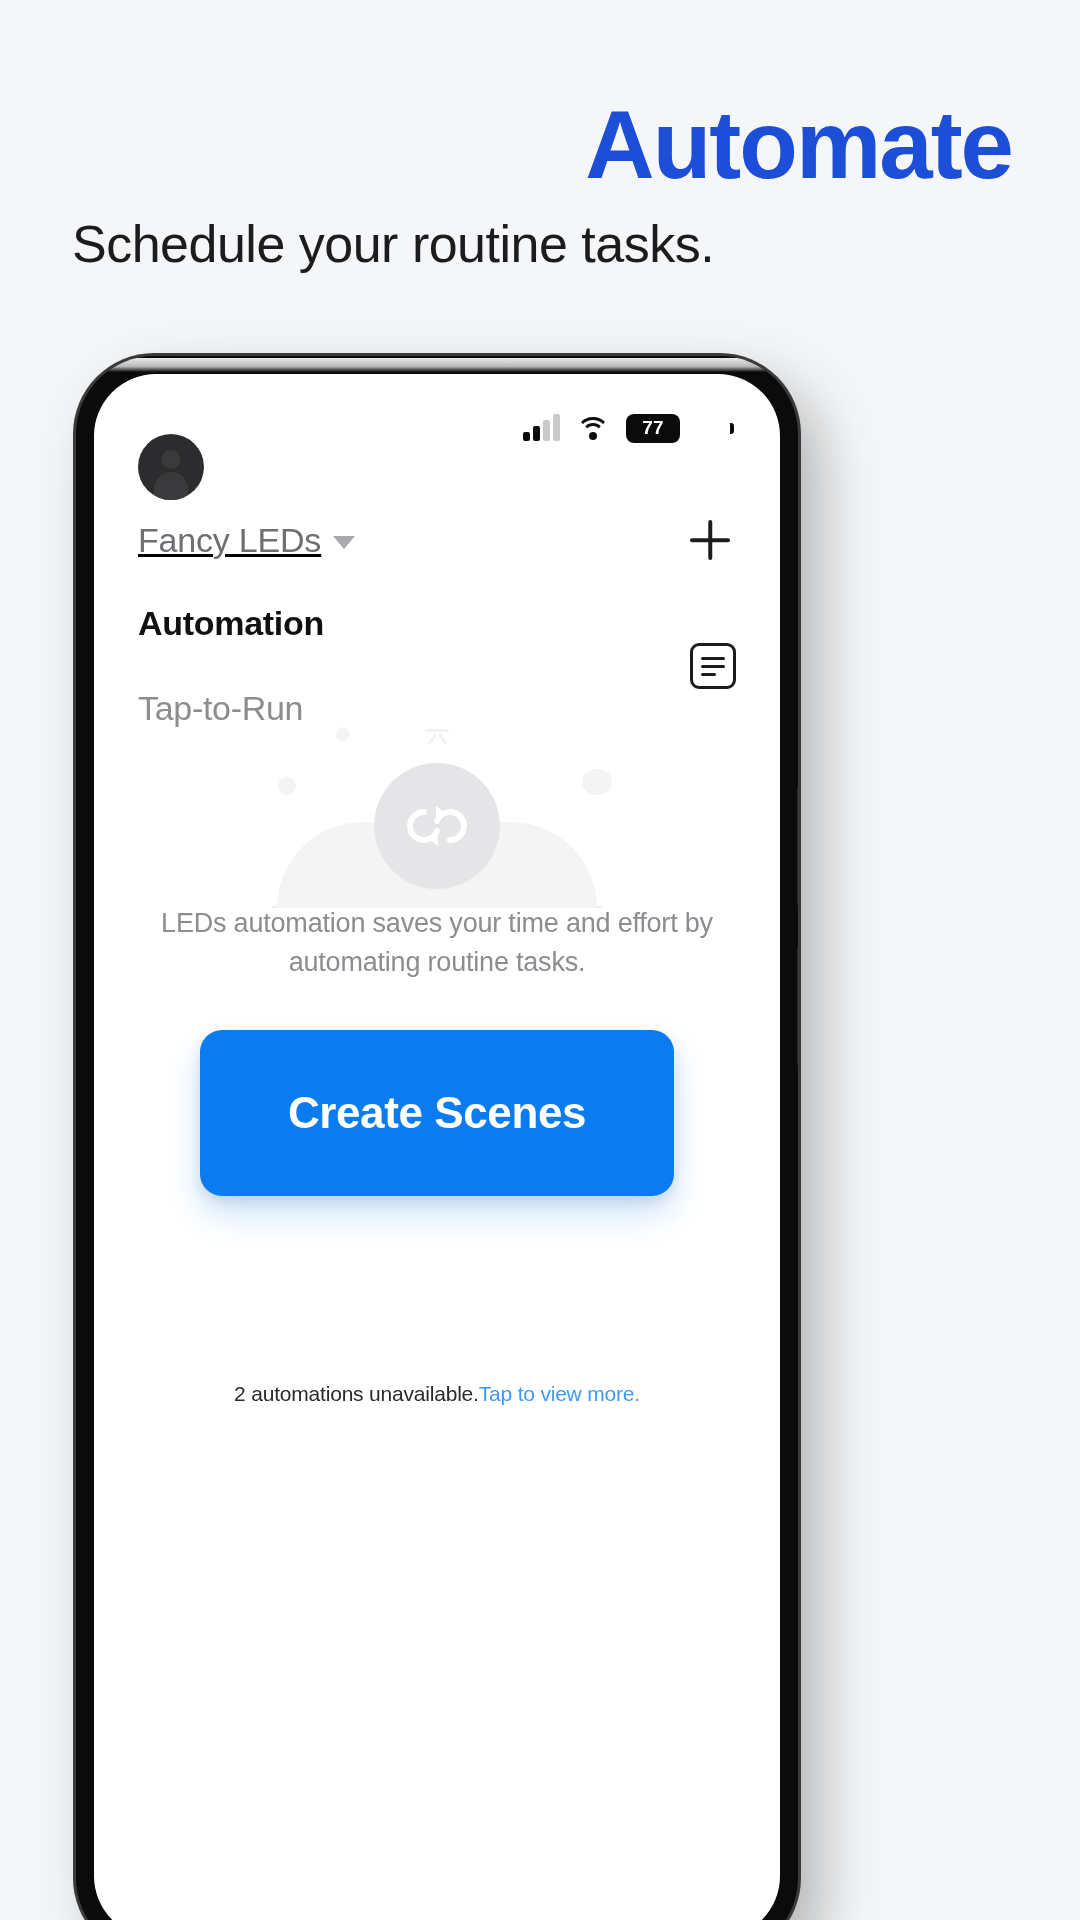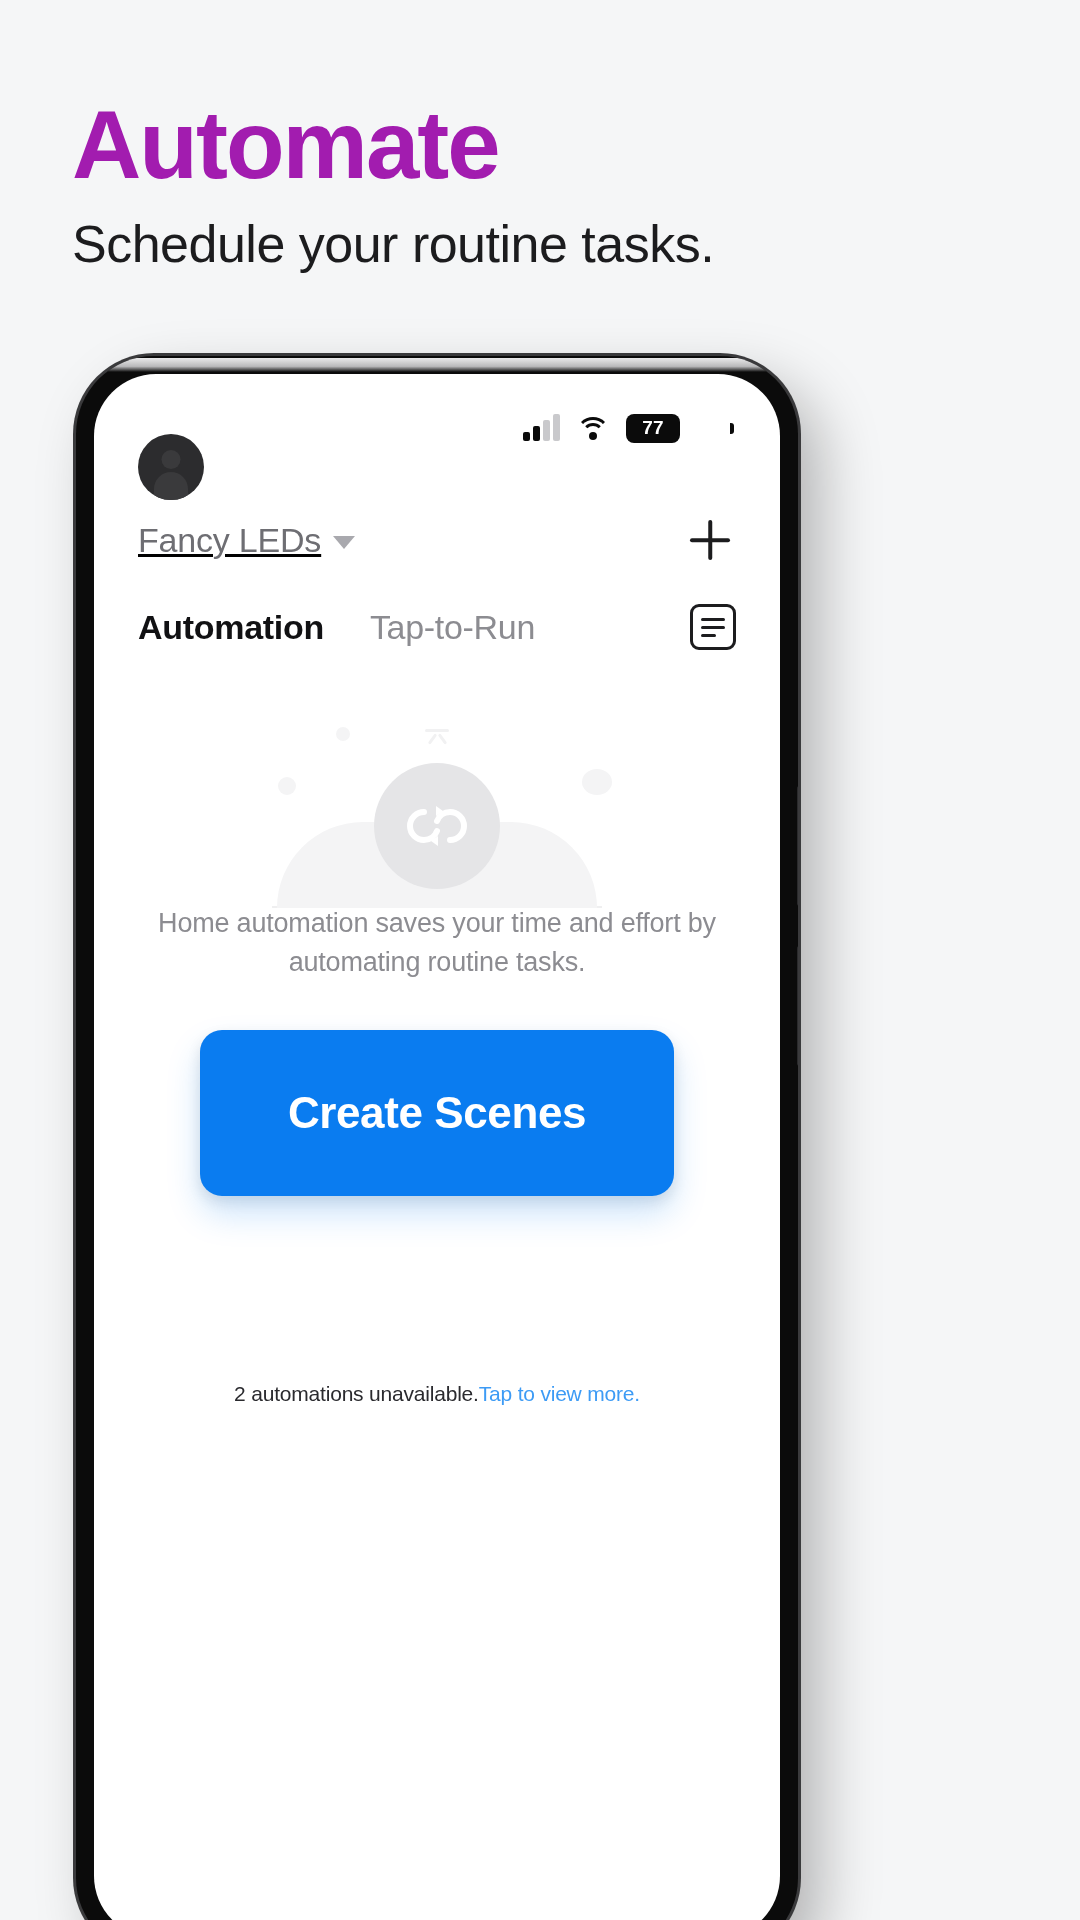--- a/index.html
+++ b/index.html
@@ -21,22 +21,23 @@
     position: absolute;
     left: 72px;
     top: 96px;
     width: 940px;
   }
 
   .promo-title {
     font-size: 96px;
     line-height: 1.02;
     font-weight: bold;
-    color: #a21caf;
+    color: #1d4ed8;
     letter-spacing: -2px;
+    text-align: right;
   }
 
   .promo-subtitle {
     margin-top: 22px;
     font-size: 52px;
     line-height: 1.1;
     font-weight: normal;
     color: #1c1c1e;
     letter-spacing: -0.5px;
   }
@@ -258,20 +259,21 @@
     display: flex;
     align-items: center;
     justify-content: space-between;
     margin-top: 38px;
   }
 
   .tabs {
     display: flex;
     align-items: baseline;
     gap: 46px;
+    flex-direction: column;
   }
 
   .tab {
     font-size: 34px;
     letter-spacing: -0.3px;
   }
   .tab.active {
     color: #111113;
     font-weight: bold;
   }
@@ -481,21 +483,21 @@
         </div>
         <svg width="74" height="46" viewBox="0 0 74 46">
           <path d="M24 9 a14 14 0 1 0 0 28 a14 14 0 0 0 13 -9" fill="none" stroke="#ffffff" stroke-width="6" stroke-linecap="round"></path>
           <path d="M50 37 a14 14 0 1 0 0 -28 a14 14 0 0 0 -13 9" fill="none" stroke="#ffffff" stroke-width="6" stroke-linecap="round"></path>
           <path d="M36 3 l7 5 l-7 5 z" fill="#ffffff"></path>
           <path d="M38 43 l-7 -5 l7 -5 z" fill="#ffffff"></path>
         </svg>
       </div>
     </div>
 
-    <div class="empty-text">Home automation saves your time and effort by automating routine tasks.</div>
+    <div class="empty-text">LEDs automation saves your time and effort by automating routine tasks.</div>
 
     <div class="cta">Create Scenes</div>
 
     <div class="footer-note">
       <span>2 automations unavailable.</span><span class="link">Tap to view more.</span>
     </div>
 
   </div>
 </div>
 

